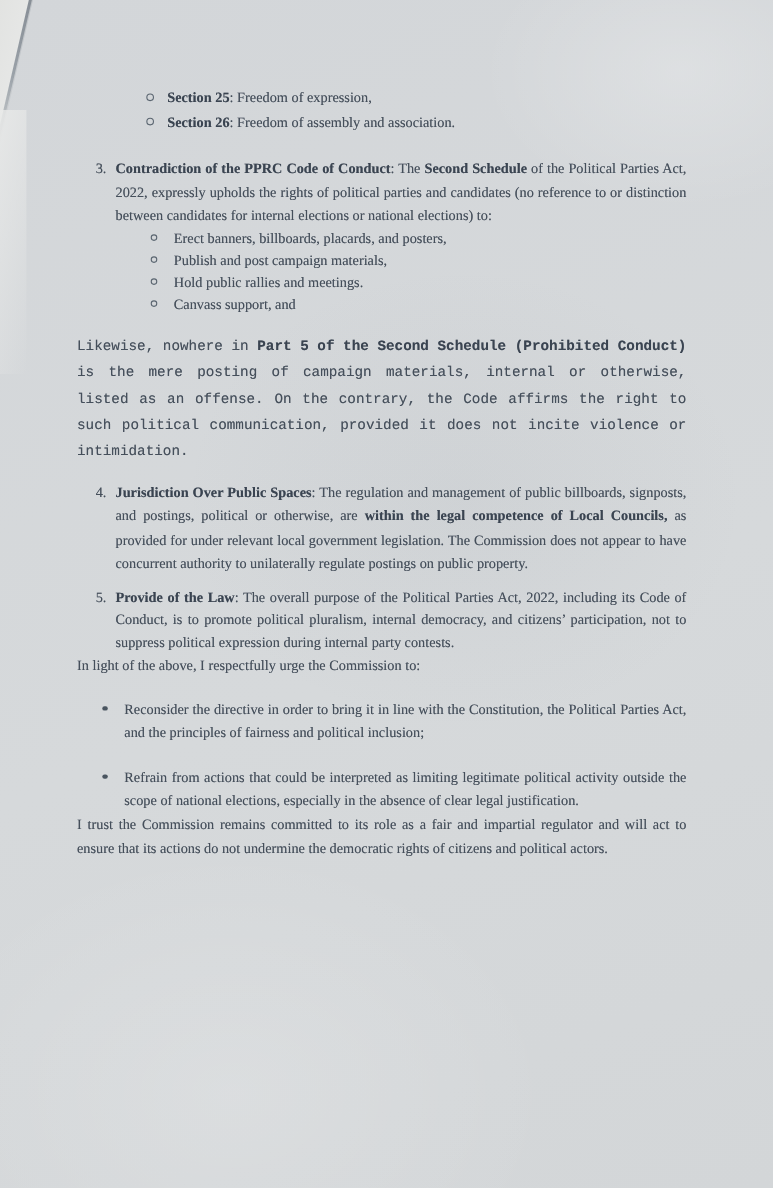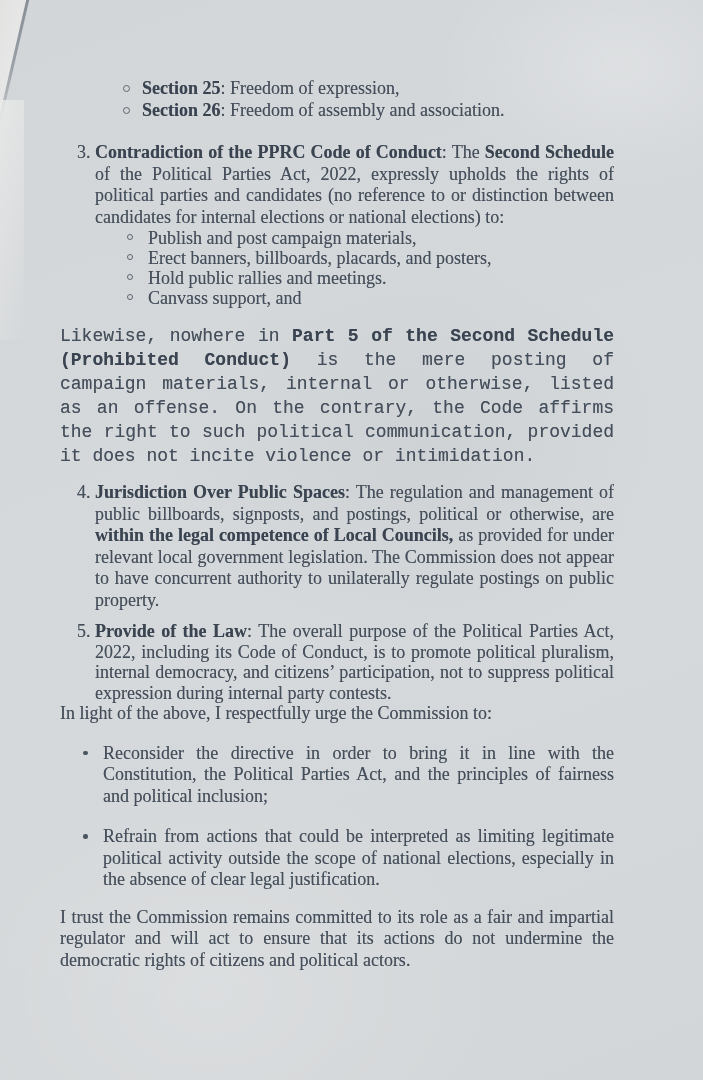--- a/index.html
+++ b/index.html
@@ -49,26 +49,26 @@
     position: absolute;
     top: 100px;
     left: 0;
     width: 24px;
     height: 240px;
     background: linear-gradient(105deg, rgba(233,234,233,0.85), rgba(233,234,233,0));
   }
   
   .page-content {
     position: absolute;
-    left: 60px;
+    left: 70px;
     top: 0;
     width: 554px;
     padding-top: 78px;
     color: #454f5b;
-    font-size: 18px;
+    font-size: 13px;
     line-height: 21.5px;
     text-shadow: 0 0 0.6px rgba(69,79,91,0.55);
   }
   .bold { font-weight: bold; color: #3a4451; }
   ul { list-style: none; margin: 0; padding: 0; }
 
   .intro-bullets li {
     position: relative;
     padding-left: 82px;
   }
@@ -126,21 +126,20 @@
   .dot-marker {
     position: absolute;
     left: 23px;
     top: 8px;
     width: 4.5px;
     height: 4.5px;
     background: #4a5560;
     border-radius: 50%;
   }
   .closing {
-    margin-top: 16px;
     text-align: justify;
   }
 </style>
 </head>
 <body>
 
 <div class="photo">
   <div class="fold-under"></div>
   <div class="fold-line"></div>
   <div class="left-sheen"></div>
@@ -159,25 +158,25 @@
     </ul>
 
     <div class="numbered-item item3">
       <span class="num">3.</span>
       <div><span class="bold">Contradiction of the PPRC Code of Conduct</span><span>: The </span><span class="bold">Second Schedule</span><span> of the Political Parties Act, 2022, expressly upholds the rights of political parties and candidates (no reference to or distinction between candidates for internal elections or national elections) to:</span></div>
     </div>
 
     <ul class="sub-bullets">
       <li>
         <span class="circle-marker"></span>
+        <span>Erect banners, billboards, placards, and posters,</span>
+      </li>
+      <li>
+        <span class="circle-marker"></span>
         <span>Publish and post campaign materials,</span>
-      </li>
-      <li>
-        <span class="circle-marker"></span>
-        <span>Erect banners, billboards, placards, and posters,</span>
       </li>
       <li>
         <span class="circle-marker"></span>
         <span>Hold public rallies and meetings.</span>
       </li>
       <li>
         <span class="circle-marker"></span>
         <span>Canvass support, and</span>
       </li>
     </ul>

